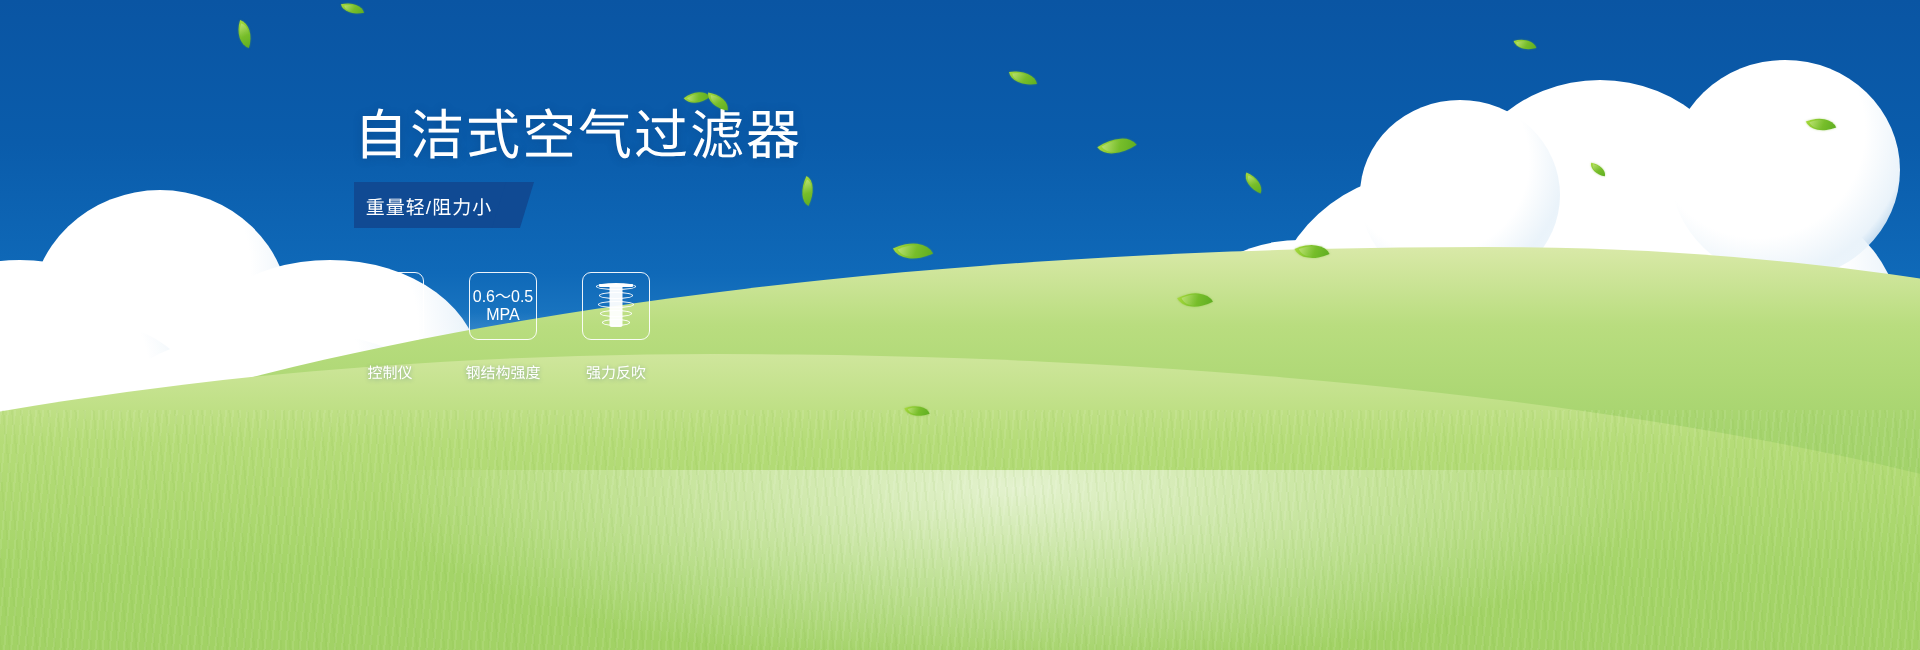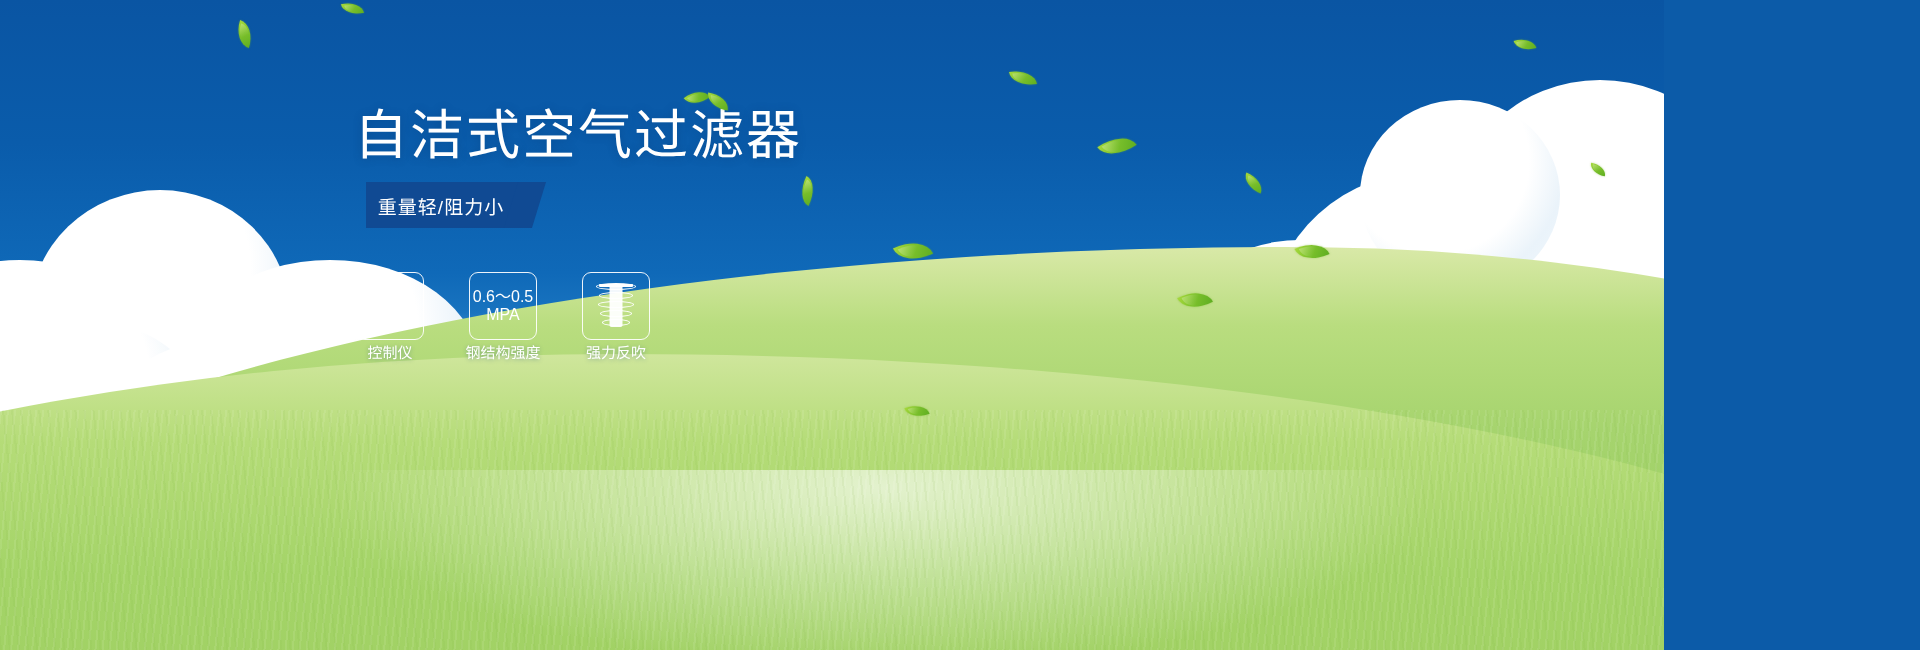--- a/index.html
+++ b/index.html
@@ -1,19 +1,19 @@
 <!DOCTYPE html>
 <html lang="zh-CN"><head>
 <meta charset="utf-8">
 <title>Banner</title>
 <style>
   html,body{margin:0;padding:0;background:#0c5ba8;}
   *{box-sizing:border-box;}
   .stage{
-    position:relative;width:1664px;height:650px;overflow:hidden;
+    position:relative;width:1920px;height:650px;overflow:hidden;
     font-family:"Liberation Sans","DejaVu Sans",sans-serif;
     background:linear-gradient(180deg,#0a55a3 0%,#0a5cab 22%,#0f69b8 42%,#2a87cd 60%,#74b6e0 74%,#b9d9ec 84%,#dfeef5 92%,#e8f2f3 100%);
   }
 
   
   .sky-glow{
     position:absolute;left:0;right:0;top:44%;height:40%;
     background:radial-gradient(ellipse 70% 100% at 52% 100%,rgba(255,255,255,.55),rgba(255,255,255,0) 70%);
     pointer-events:none;
   }
@@ -87,21 +87,21 @@
   
   .content{position:absolute;left:352px;top:108px;width:760px;}
   .title{
     color:#ffffff;font-size:54px;line-height:1;letter-spacing:2px;
     font-weight:300;white-space:nowrap;
     text-shadow:0 1px 10px rgba(6,50,100,.30);
     margin:0 0 20px 2px;
   }
   .title-leaf-a,.title-leaf-b{position:absolute;}
 
-  .tabs{position:relative;display:flex;height:46px;margin-left:14px;width:325px;}
+  .tabs{position:relative;display:flex;height:46px;margin-left:2px;width:325px;}
   .tab{
     position:relative;display:flex;align-items:center;justify-content:center;
     font-size:19px;letter-spacing:1px;white-space:nowrap;
   }
   .tab-primary{
     background:#104a93;color:#ffffff;padding:0 22px 0 12px;
     width:160px;
   }
   .tab-primary::after{
     content:"";position:absolute;right:-13px;top:0;width:28px;height:100%;
@@ -122,21 +122,21 @@
   .feat-box{
     width:68px;height:68px;border:1.6px solid rgba(255,255,255,.92);
     border-radius:9px;display:flex;flex-direction:column;
     align-items:center;justify-content:center;color:#ffffff;
   }
   .feat-text{
     font-size:16px;line-height:1.12;text-align:center;letter-spacing:0;
     color:#ffffff;font-weight:400;
   }
   .feat-caption{
-    margin-top:1px;font-size:15px;color:#ffffff;white-space:nowrap;
+    margin-top:21px;font-size:15px;color:#ffffff;white-space:nowrap;
     text-shadow:0 1px 4px rgba(10,60,120,.35);
   }
 
   
   .gauge{position:relative;width:58px;height:52px;}
   .gauge .dots{position:absolute;inset:0;}
   .gauge .dots b{position:absolute;width:3px;height:3px;border-radius:50%;background:#fff;}
   .gauge .needle{
     position:absolute;left:50%;top:10px;width:9px;height:33px;margin-left:-4.5px;
     background:#fff;border-radius:5px;

